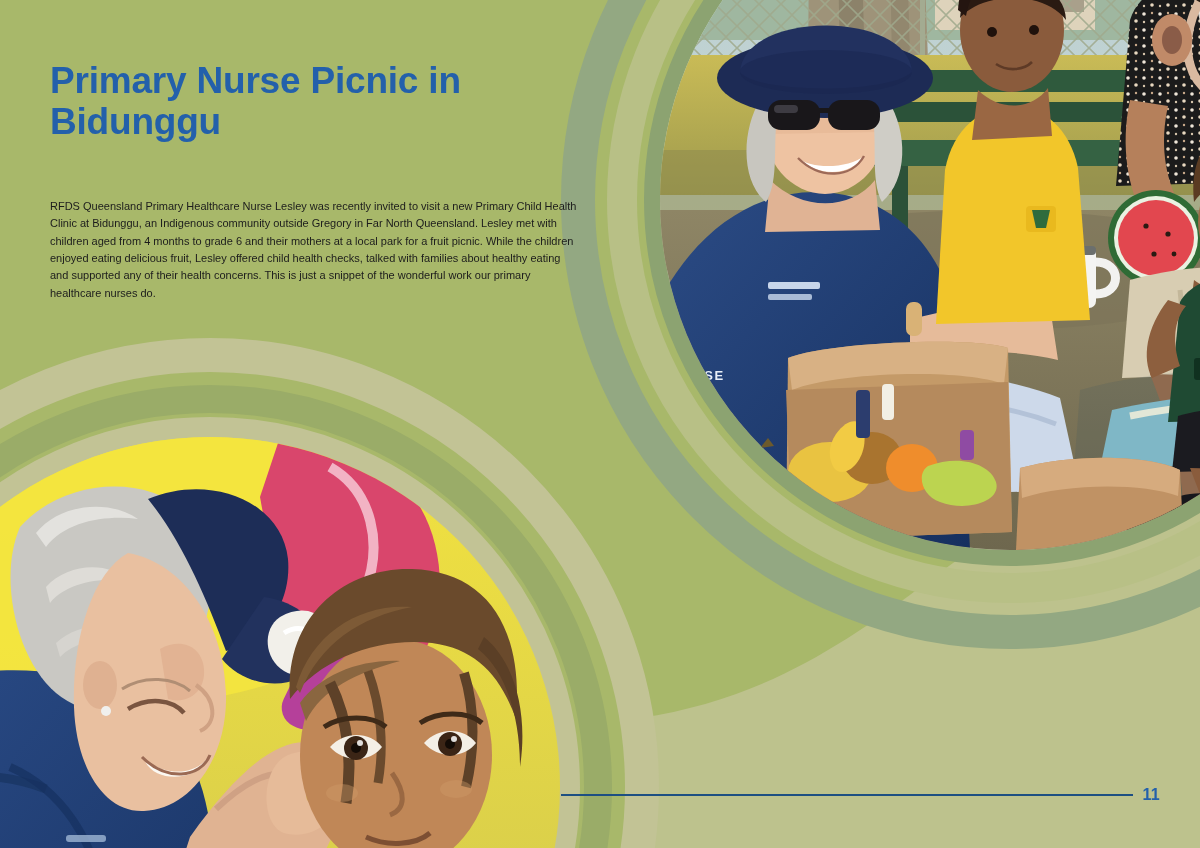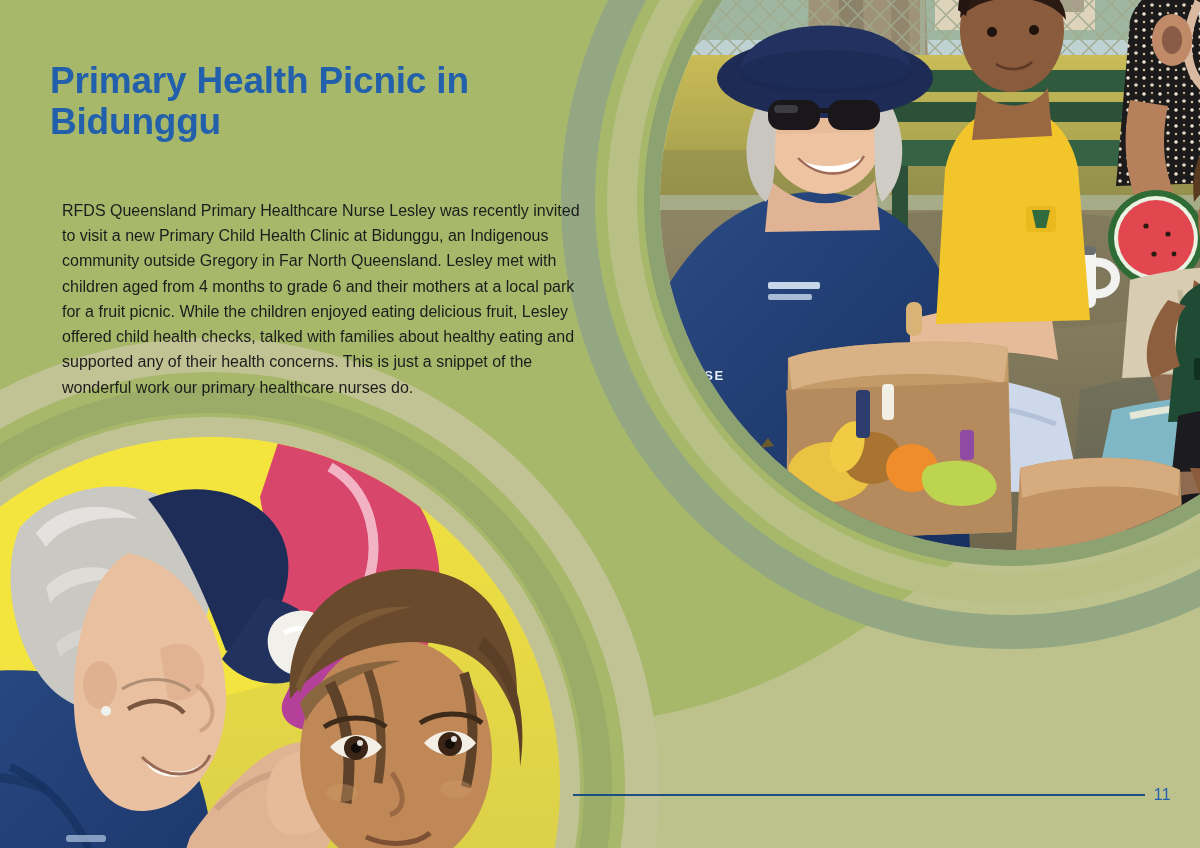--- a/index.html
+++ b/index.html
@@ -35,22 +35,22 @@
   }
   #page-title {
     margin: 0;
     font-size: 37px;
     line-height: 1.12;
     font-weight: bold;
     color: #2360ab;
     letter-spacing: -0.2px;
   }
   .body-para {
-    margin: 12px;
-    font-size: 16px;
+    margin: 0;
+    font-size: 11px;
     line-height: 1.58;
     color: #1c1c1c;
     width: 530px;
   }
   #para-1 { margin-top: 55px; }
   #para-2 { margin-top: 20px; }
 
   
   #footer {
     position: absolute;
@@ -65,23 +65,23 @@
     pointer-events: none;
   }
   #footer-rule {
     height: 1.6px;
     background: #1d4f82;
     width: 572px;
     margin-right: 9px;
   }
   #page-number {
     font-size: 16px;
-    font-weight: normal;
+    font-weight: bold;
     color: #2360ab;
-    margin-right: 29px;
+    margin-right: 40px;
     letter-spacing: 0.3px;
   }
 
   
   .photo-circle {
     position: absolute;
     border-radius: 50%;
     overflow: hidden;
     z-index: 4;
   }
@@ -510,21 +510,21 @@
 
         <path d="M532,336 C546,356 546,372 530,378" fill="none" stroke="#9a6842" stroke-width="5"></path>
         <path d="M506,400 C528,410 556,408 570,396" fill="none" stroke="#7d4f33" stroke-width="5"></path>
         <ellipse cx="482" cy="356" rx="16" ry="9" fill="#d09a68" opacity="0.4"></ellipse>
         <ellipse cx="596" cy="352" rx="16" ry="9" fill="#d09a68" opacity="0.4"></ellipse>
       </g>
     </svg>
   </div>
 
   <div id="text-col">
-    <h1 id="page-title">Primary Health Picnic in Bidunggu</h1>
+    <h1 id="page-title">Primary Nurse Picnic in Bidunggu</h1>
     <p class="body-para" id="para-1">RFDS Queensland Primary Healthcare Nurse Lesley was recently invited to visit a new Primary Child Health Clinic at Bidunggu, an Indigenous community outside Gregory in Far North Queensland. Lesley met with children aged from 4 months to grade 6 and their mothers at a local park for a fruit picnic. While the children enjoyed eating delicious fruit, Lesley offered child health checks, talked with families about healthy eating and supported any of their health concerns. This is just a snippet of the wonderful work our primary healthcare nurses do.</p>
   </div>
 
   <div id="footer">
     <div id="footer-rule"></div>
     <div id="page-number">11</div>
   </div>
 
 </div>
 

